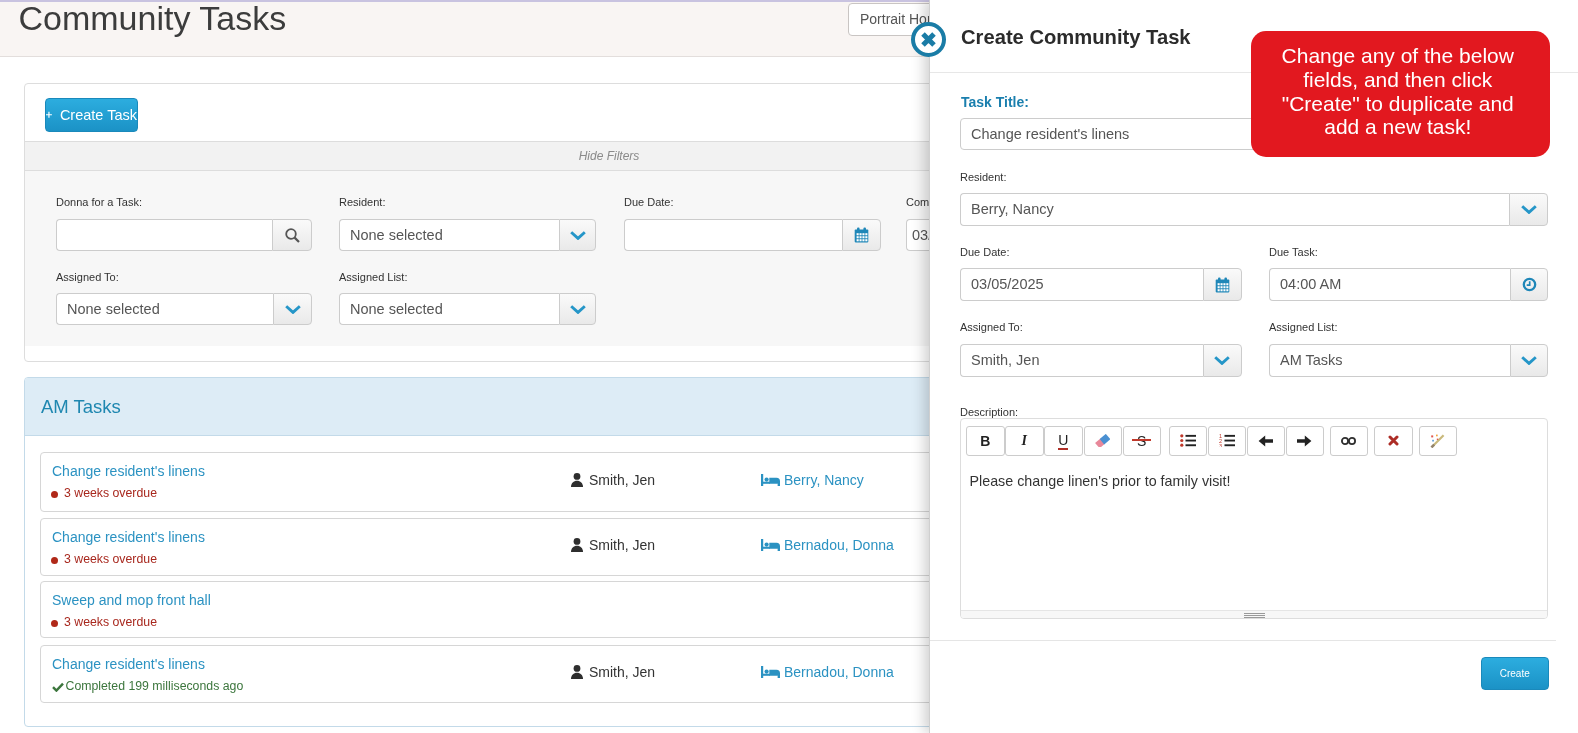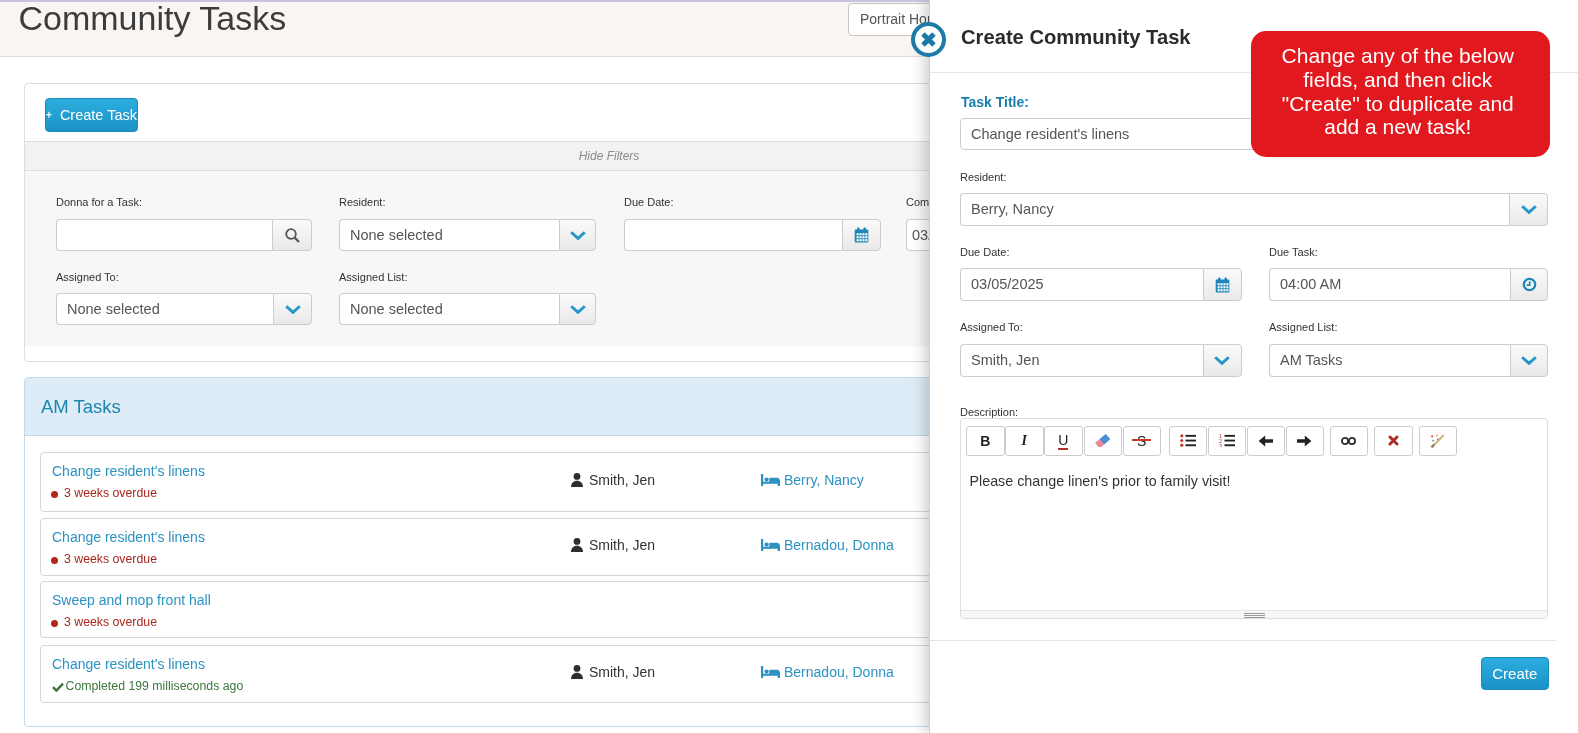--- a/index.html
+++ b/index.html
@@ -299,21 +299,21 @@
         <rect x="6.8" y="4.6" width="1.4" height="1.4" fill="#e2574c"></rect>
       </g>
     </svg>
   </div>
 <div class="abs" style="z-index:12;left:969.5px;top:473px;font-size:14.3px;color:#333">Please change linen's prior to family visit!</div>
 <div class="abs" style="z-index:12;left:961px;top:609.5px;width:586px;height:8.5px;background:#f7f7f7;border-top:1px solid #e5e5e5;border-radius:0 0 3px 3px">
   <div style="position:absolute;left:50%;top:2px;width:21px;margin-left:-10.5px;height:1.3px;background:#9a9a9a;box-shadow:0 2px 0 #9a9a9a,0 4px 0 #9a9a9a"></div>
 </div>
 
 <div class="abs" style="z-index:11;left:930px;top:640px;width:626px;height:1px;background:#e5e5e5"></div>
-<div class="bluebtn" style="z-index:11;left:1481px;top:656.5px;width:67.5px;height:33.5px;font-size:15px">Create</div>
+<div class="bluebtn" style="z-index:11;left:1481px;top:656.5px;width:67.5px;height:33.5px;font-size:10px">Create</div>
 
 <div class="abs" style="z-index:20;left:1251px;top:31.3px;width:298.5px;height:125.5px;background:#e2181f;border-radius:15px;color:#fff;text-align:center;font-size:21px;line-height:23.7px;padding-top:13px;padding-right:5px">Change any of the below<br>fields, and then click<br>"Create" to duplicate and<br>add a new task!</div>
 
 <div class="abs" style="z-index:30;left:911.3px;top:21.6px;width:35px;height:35px;border-radius:50%;background:#fff;border:4.5px solid #1a7ca6;display:flex;align-items:center;justify-content:center">
 <svg width="17" height="17" viewBox="0 0 17 17">
       <path d="M3 3l11 11M14 3L3 14" stroke="#1a7ca6" stroke-width="5"></path>
     </svg>
 </div>
 
 </body></html>

